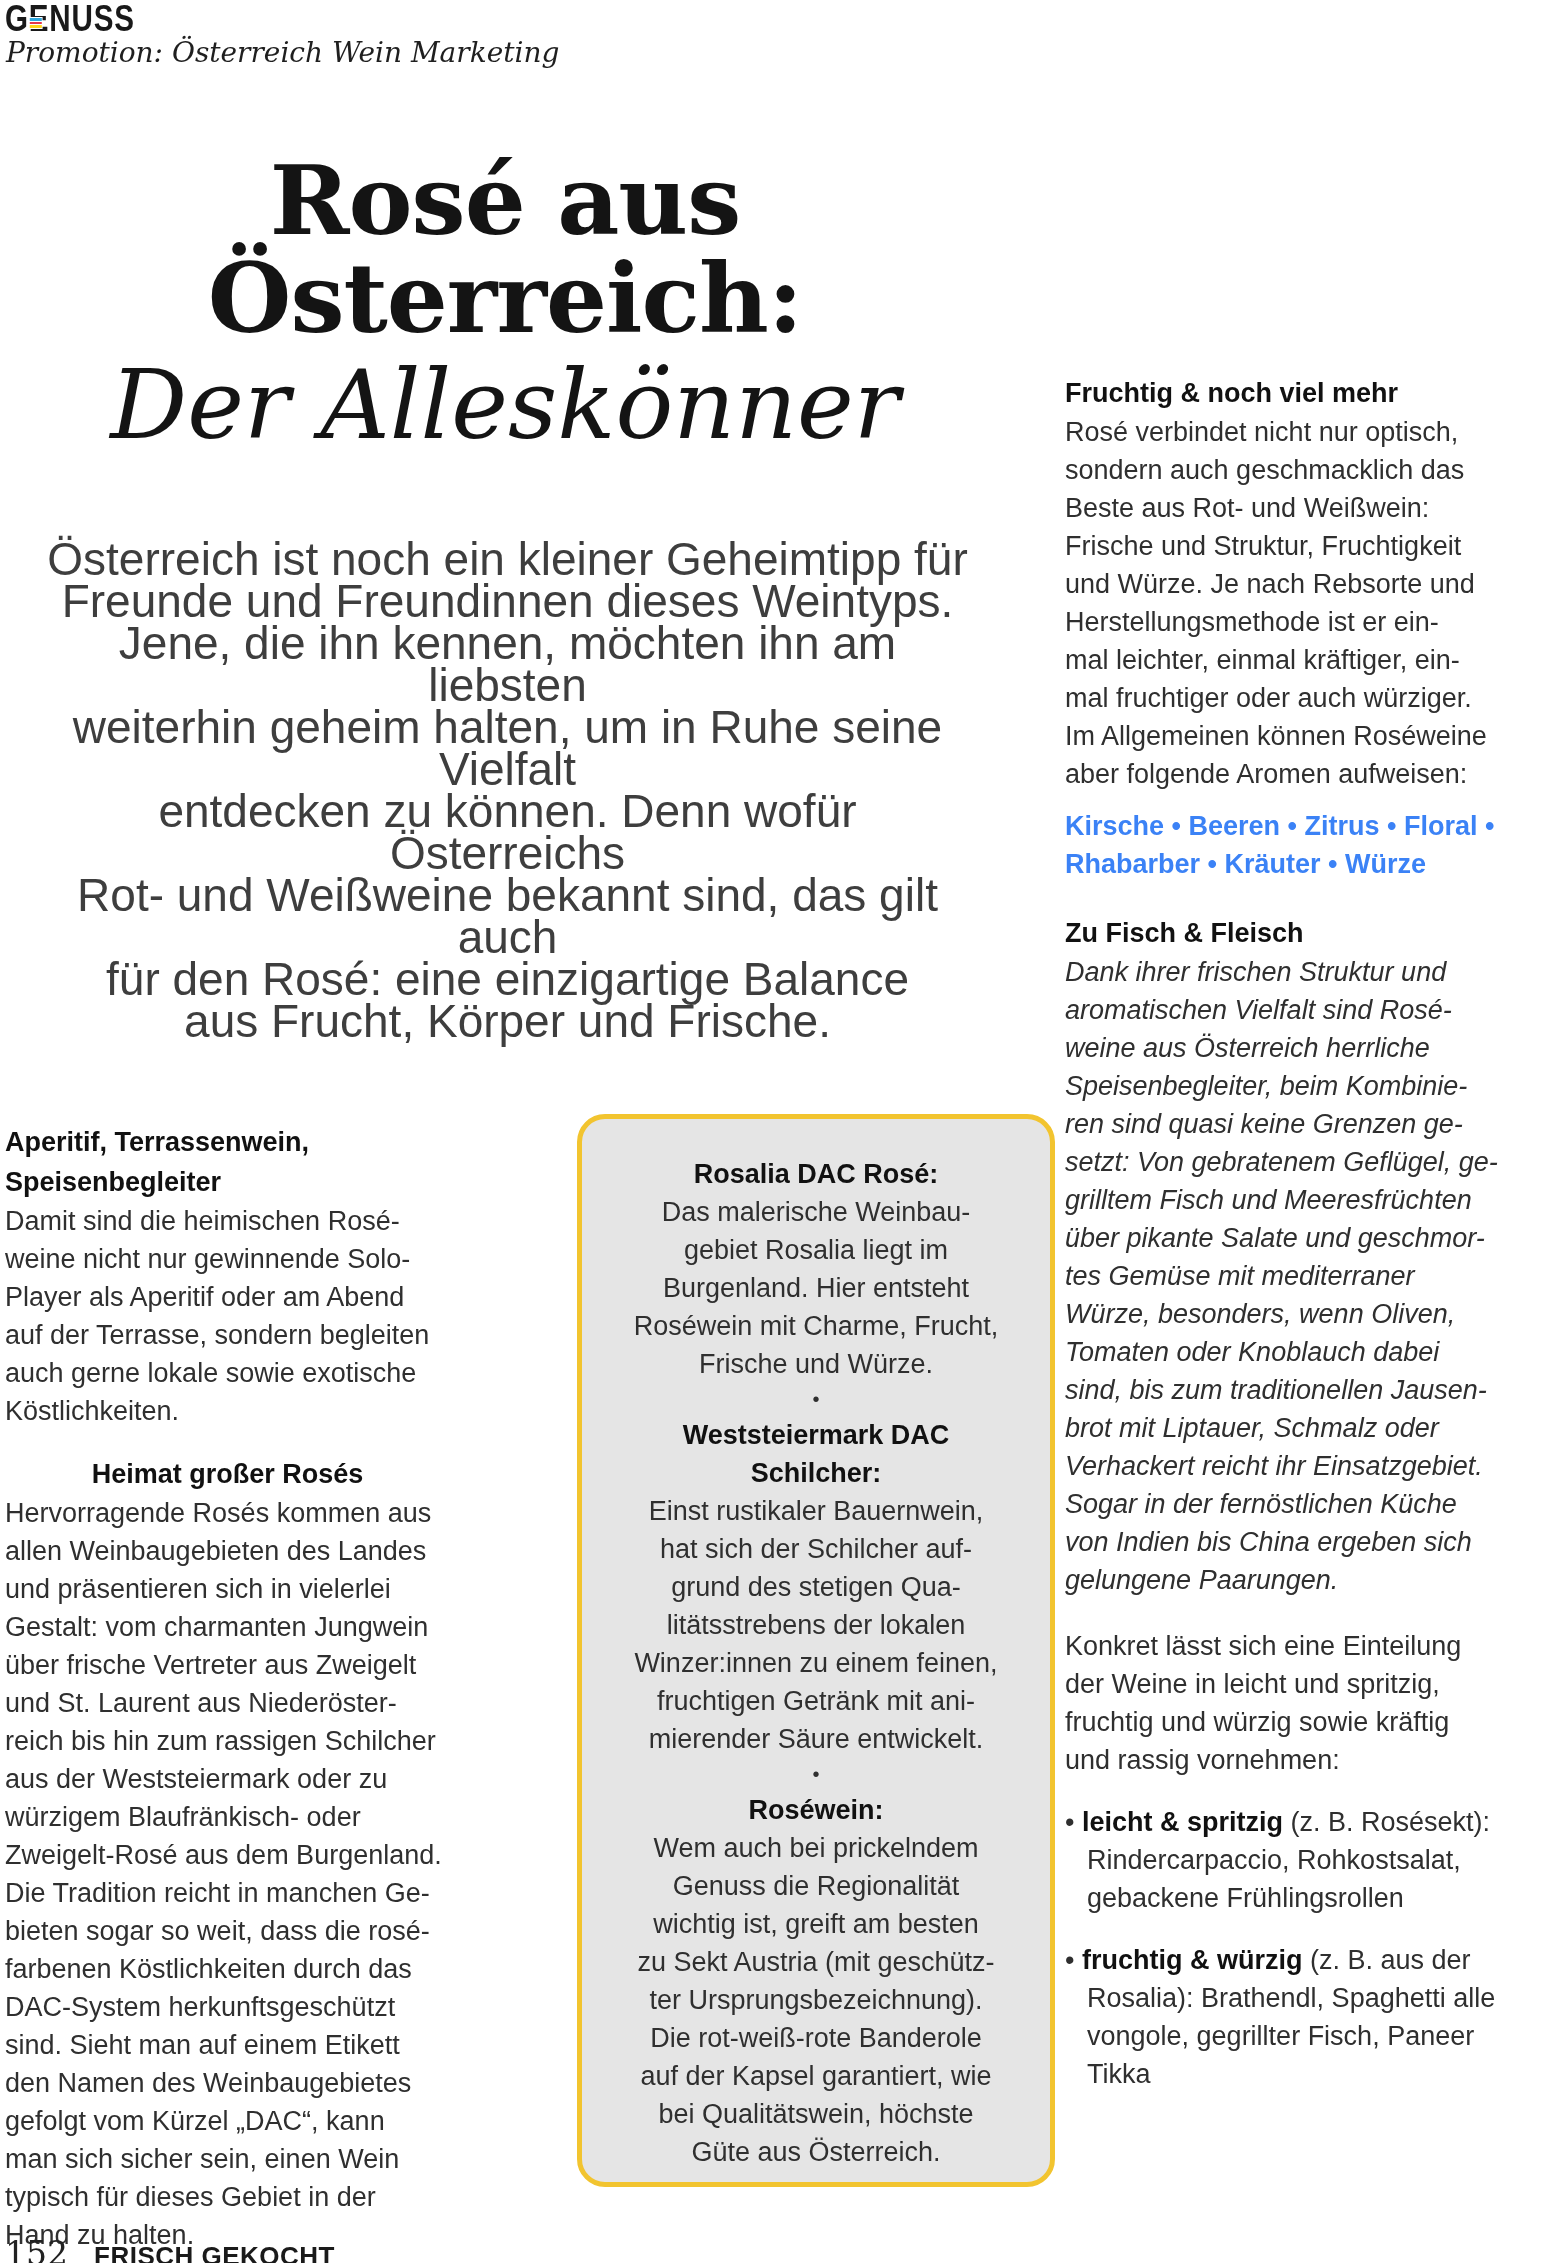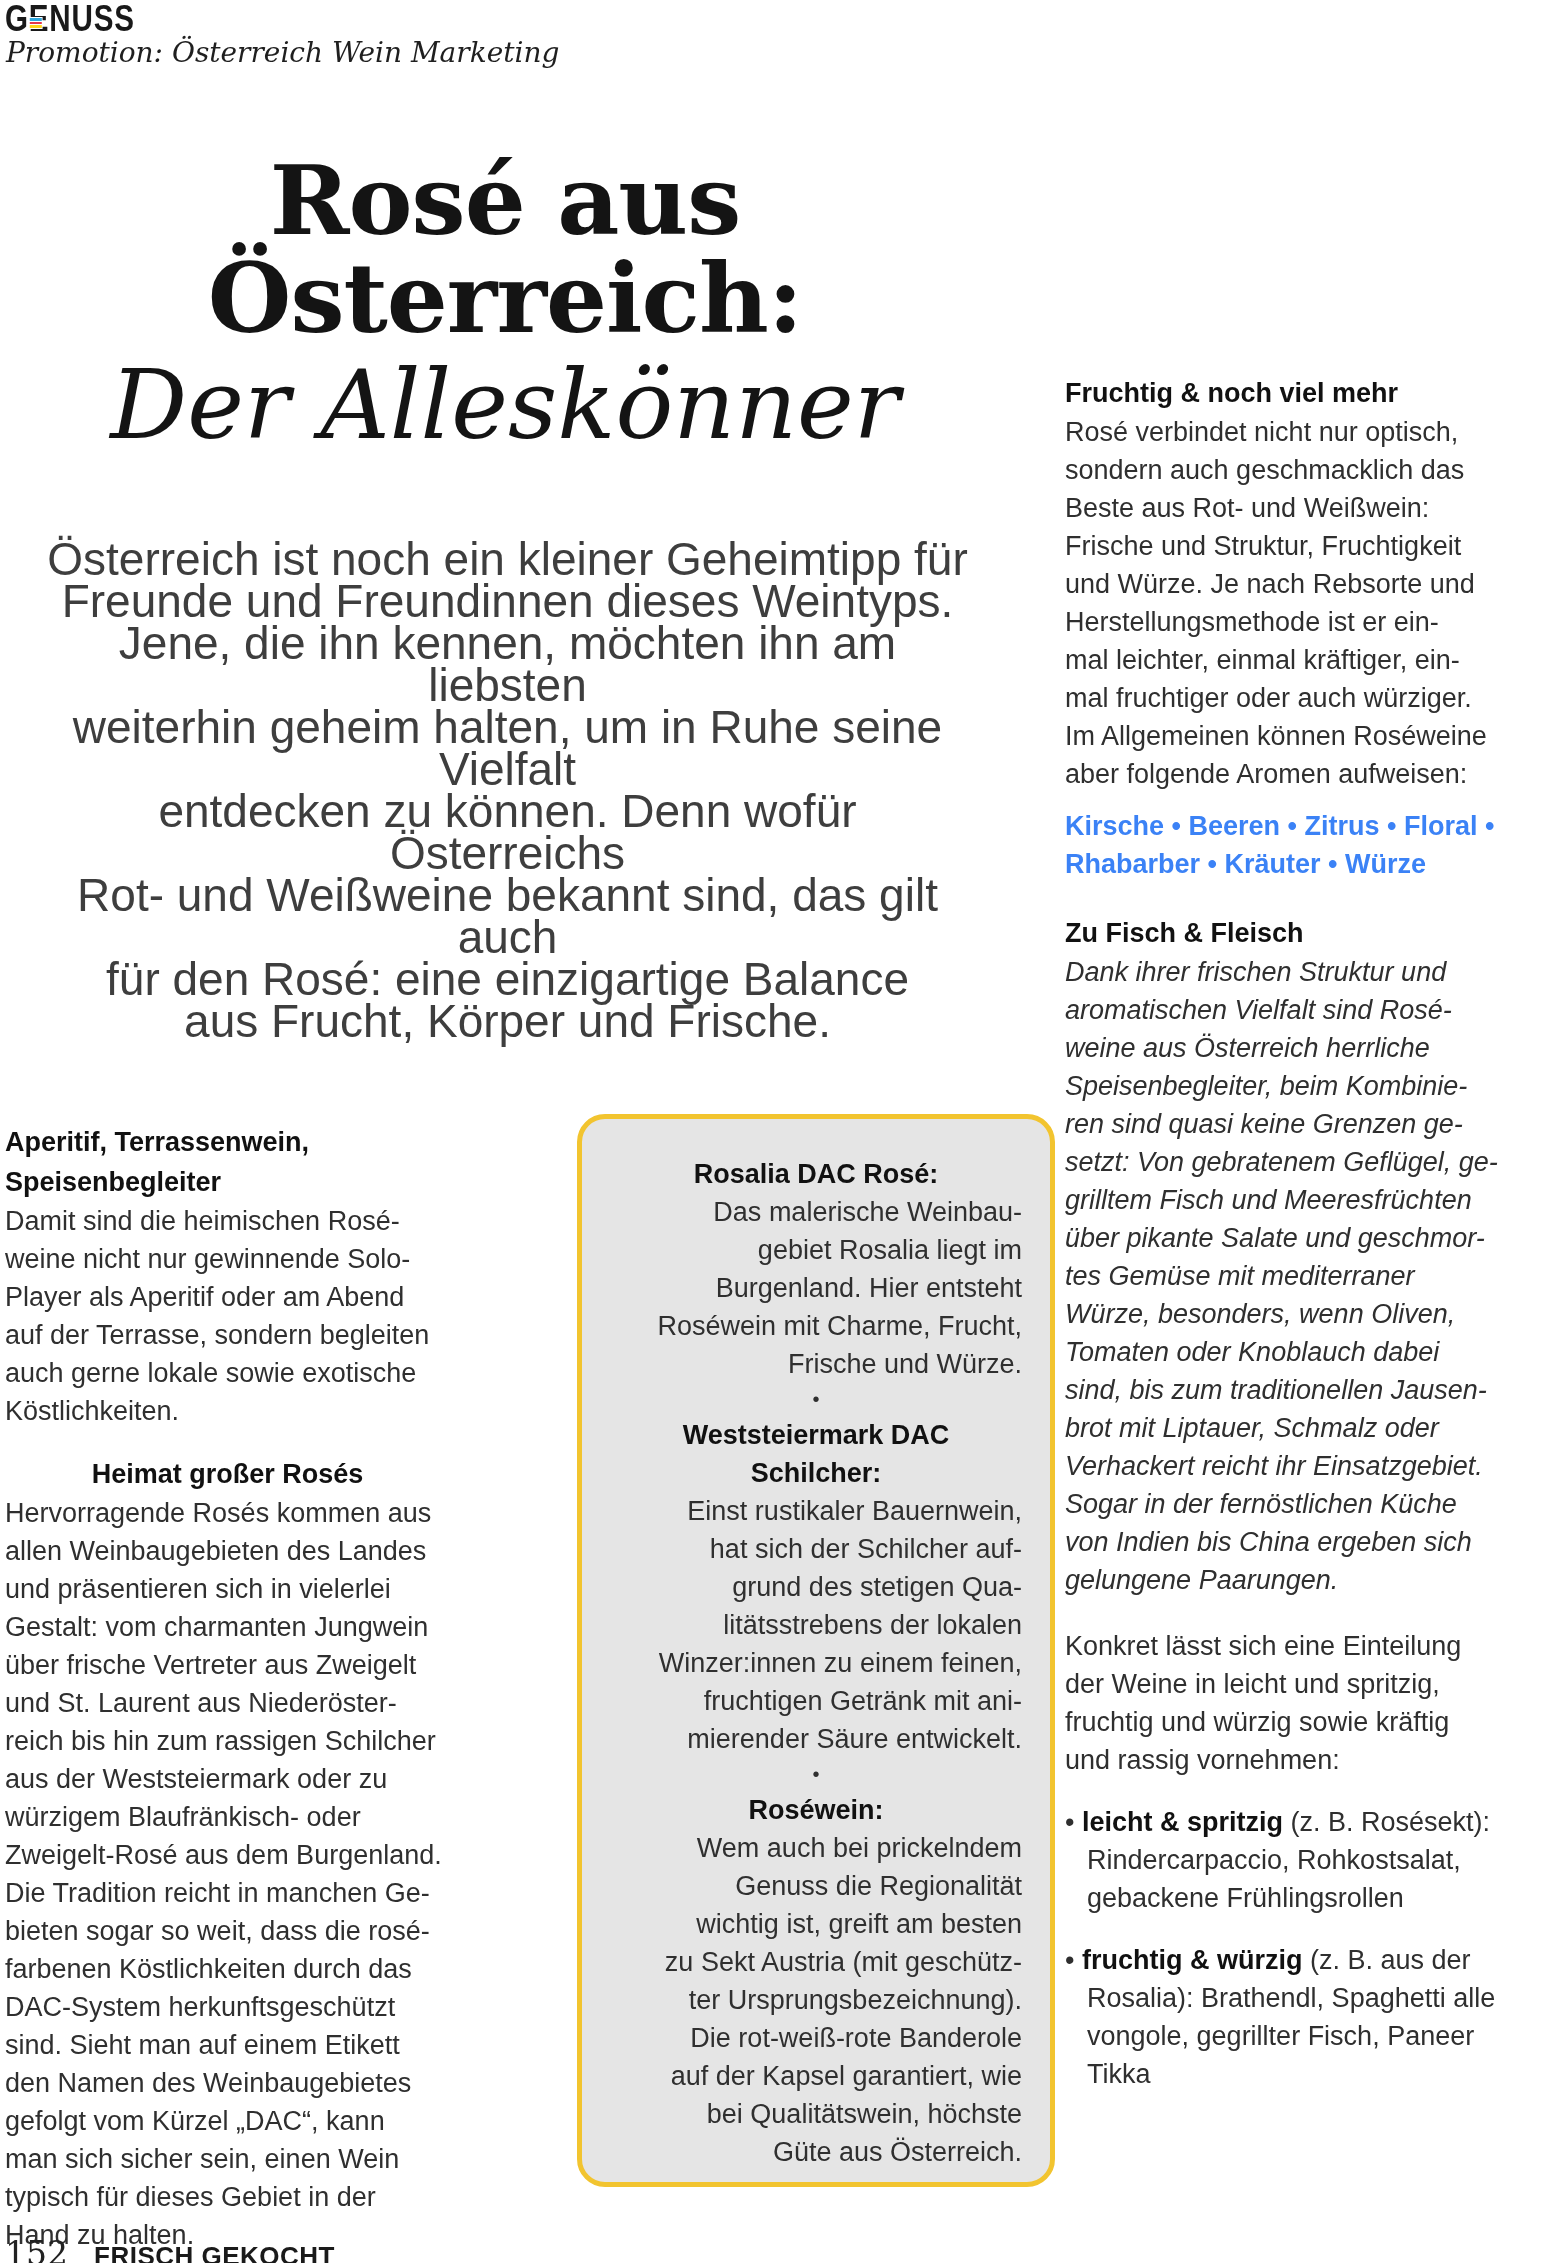--- a/index.html
+++ b/index.html
@@ -42,21 +42,21 @@
   .rightcol .b3{margin-bottom:24px;}
   .pairing{padding-left:22px;text-indent:-22px;margin-bottom:24px !important;}
   .pairing b{color:#111;margin-top:22px;}
   .pairing:last-child{margin-bottom:0 !important;}
 
   
   .infobox{left:535px;top:1114px;width:478px;height:1073px;box-sizing:border-box;
            border:5px solid #F2C42F;border-radius:28px;background:#e5e5e5;
            padding:36px 28px 24px;text-align:center;margin-left:42px;}
   .infobox h4{font-size:27px;line-height:38px;margin:0;color:#111;font-weight:700;}
-  .infobox p{font-size:27px;line-height:38px;margin:0;color:#2f2f2f;text-align:right;}
+  .infobox p{font-size:27px;line-height:38px;margin:0;color:#2f2f2f;}
   .infobox .dot{font-size:20px;line-height:33px;color:#2f2f2f;}
 
   
   .footer{left:5px;top:2234px;display:flex;align-items:baseline;gap:26px;}
   .page-number{font-family:"DejaVu Serif","Liberation Serif",serif;font-size:33px;color:#222;}
   .brand{font-weight:700;font-size:26px;letter-spacing:.5px;color:#1a1a1a;}
 </style>
 </head>
 <body>
 

